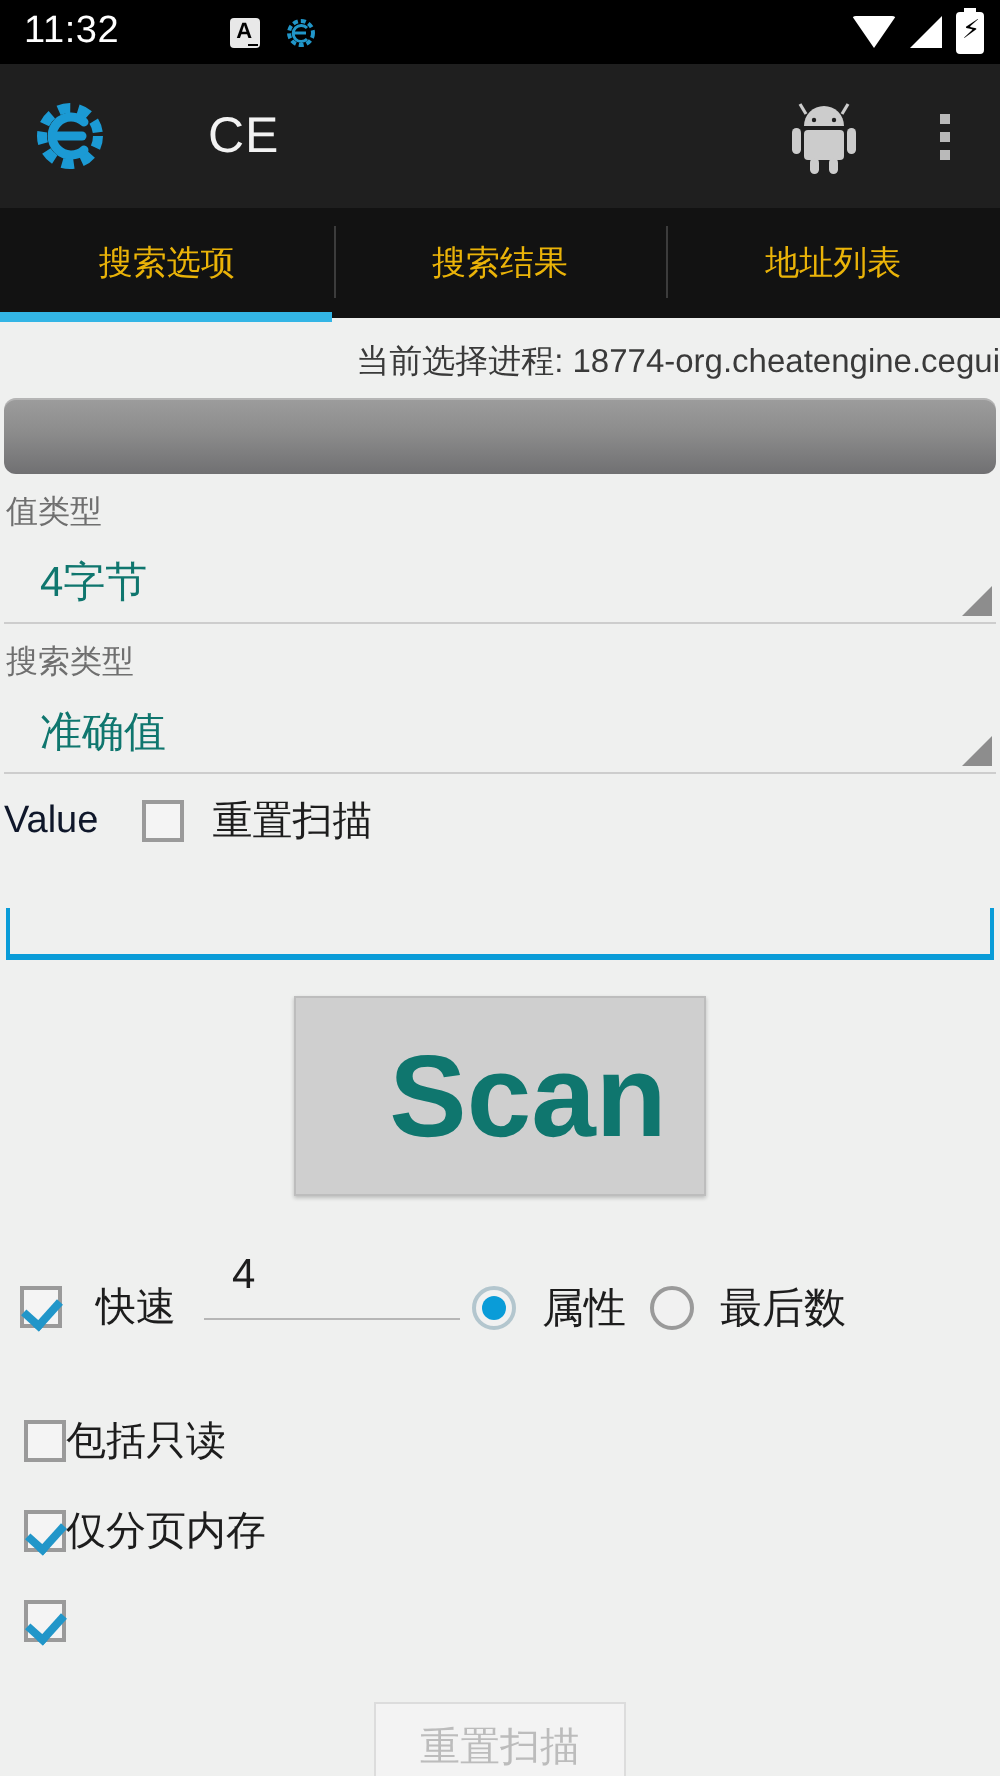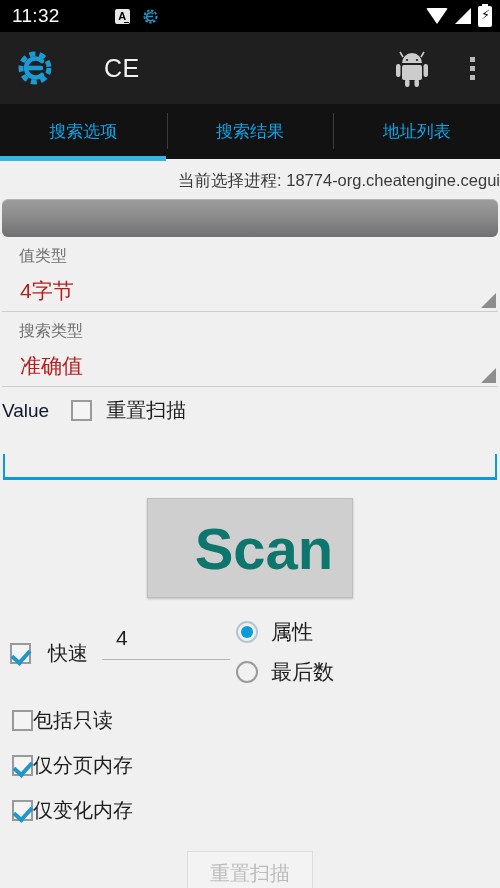--- a/index.html
+++ b/index.html
@@ -159,21 +159,21 @@
     top: 104px; left: 0;
     width: 500px; height: 55px;
     background: #121212;
     display: flex;
   }
   .tab {
     flex: 1;
     display: flex;
     align-items: center;
     justify-content: center;
-    color: #0ea5e9;
+    color: #eab308;
     font-size: 17px;
     position: relative;
   }
   .tab + .tab::before {
     content: "";
     position: absolute;
     left: 0; top: 9px;
     width: 1px; height: 36px;
     background: #3c3c3c;
   }
@@ -203,33 +203,33 @@
     margin: 7px 2px 0 2px;
     height: 38px;
     border-radius: 6px;
     background: linear-gradient(to bottom, #9d9d9d 0%, #8c8c8c 45%, #707072 100%);
     box-shadow: inset 0 1px 0 rgba(255,255,255,0.25);
   }
 
   .field-label {
     font-size: 16px;
     color: #6f6f6f;
-    padding: 9px 0 0 19px;
+    padding: 9px 0 0 3px;
   }
   .spinner {
     margin: 3px 2px 0 2px;
     height: 41px;
     border-bottom: 1px solid #cdcdcd;
     position: relative;
     display: flex;
     align-items: center;
   }
   .spinner-value {
     font-size: 21px;
-    color: #b91c1c;
+    color: #0f766e;
     margin-left: 18px;
   }
   .spinner-arrow {
     position: absolute;
     right: 2px; bottom: 3px;
     width: 0; height: 0;
     border-left: 15px solid transparent;
     border-bottom: 15px solid #8d8d8d;
   }
 
@@ -311,21 +311,21 @@
     font-size: 21px;
     color: #1d1d1d;
     padding: 0 0 8px 14px;
     box-sizing: border-box;
     height: 34px;
     align-self: flex-start;
     margin-top: 10px;
   }
   .radio-col {
     display: flex;
-    flex-direction: column;
+    flex-direction: row;
     justify-content: flex-start;
     gap: 12px;
     padding-top: 2px;
   }
   .radio-row {
     display: flex;
     align-items: center;
     gap: 13px;
   }
   .rb {
@@ -500,21 +500,20 @@
       <div class="check-row">
         <span class="cb"></span>
         <span class="cb-label">包括只读</span>
       </div>
       <div class="check-row">
         <span class="cb checked"></span>
         <span class="cb-label">仅分页内存</span>
       </div>
       <div class="check-row">
         <span class="cb checked"></span>
-        <span class="cb-label">仅变化内存</span>
       </div>
     </div>
 
     <div class="reset-wrap">
       <div class="reset-button">重置扫描</div>
     </div>
 
   </div>
 </div>
 

